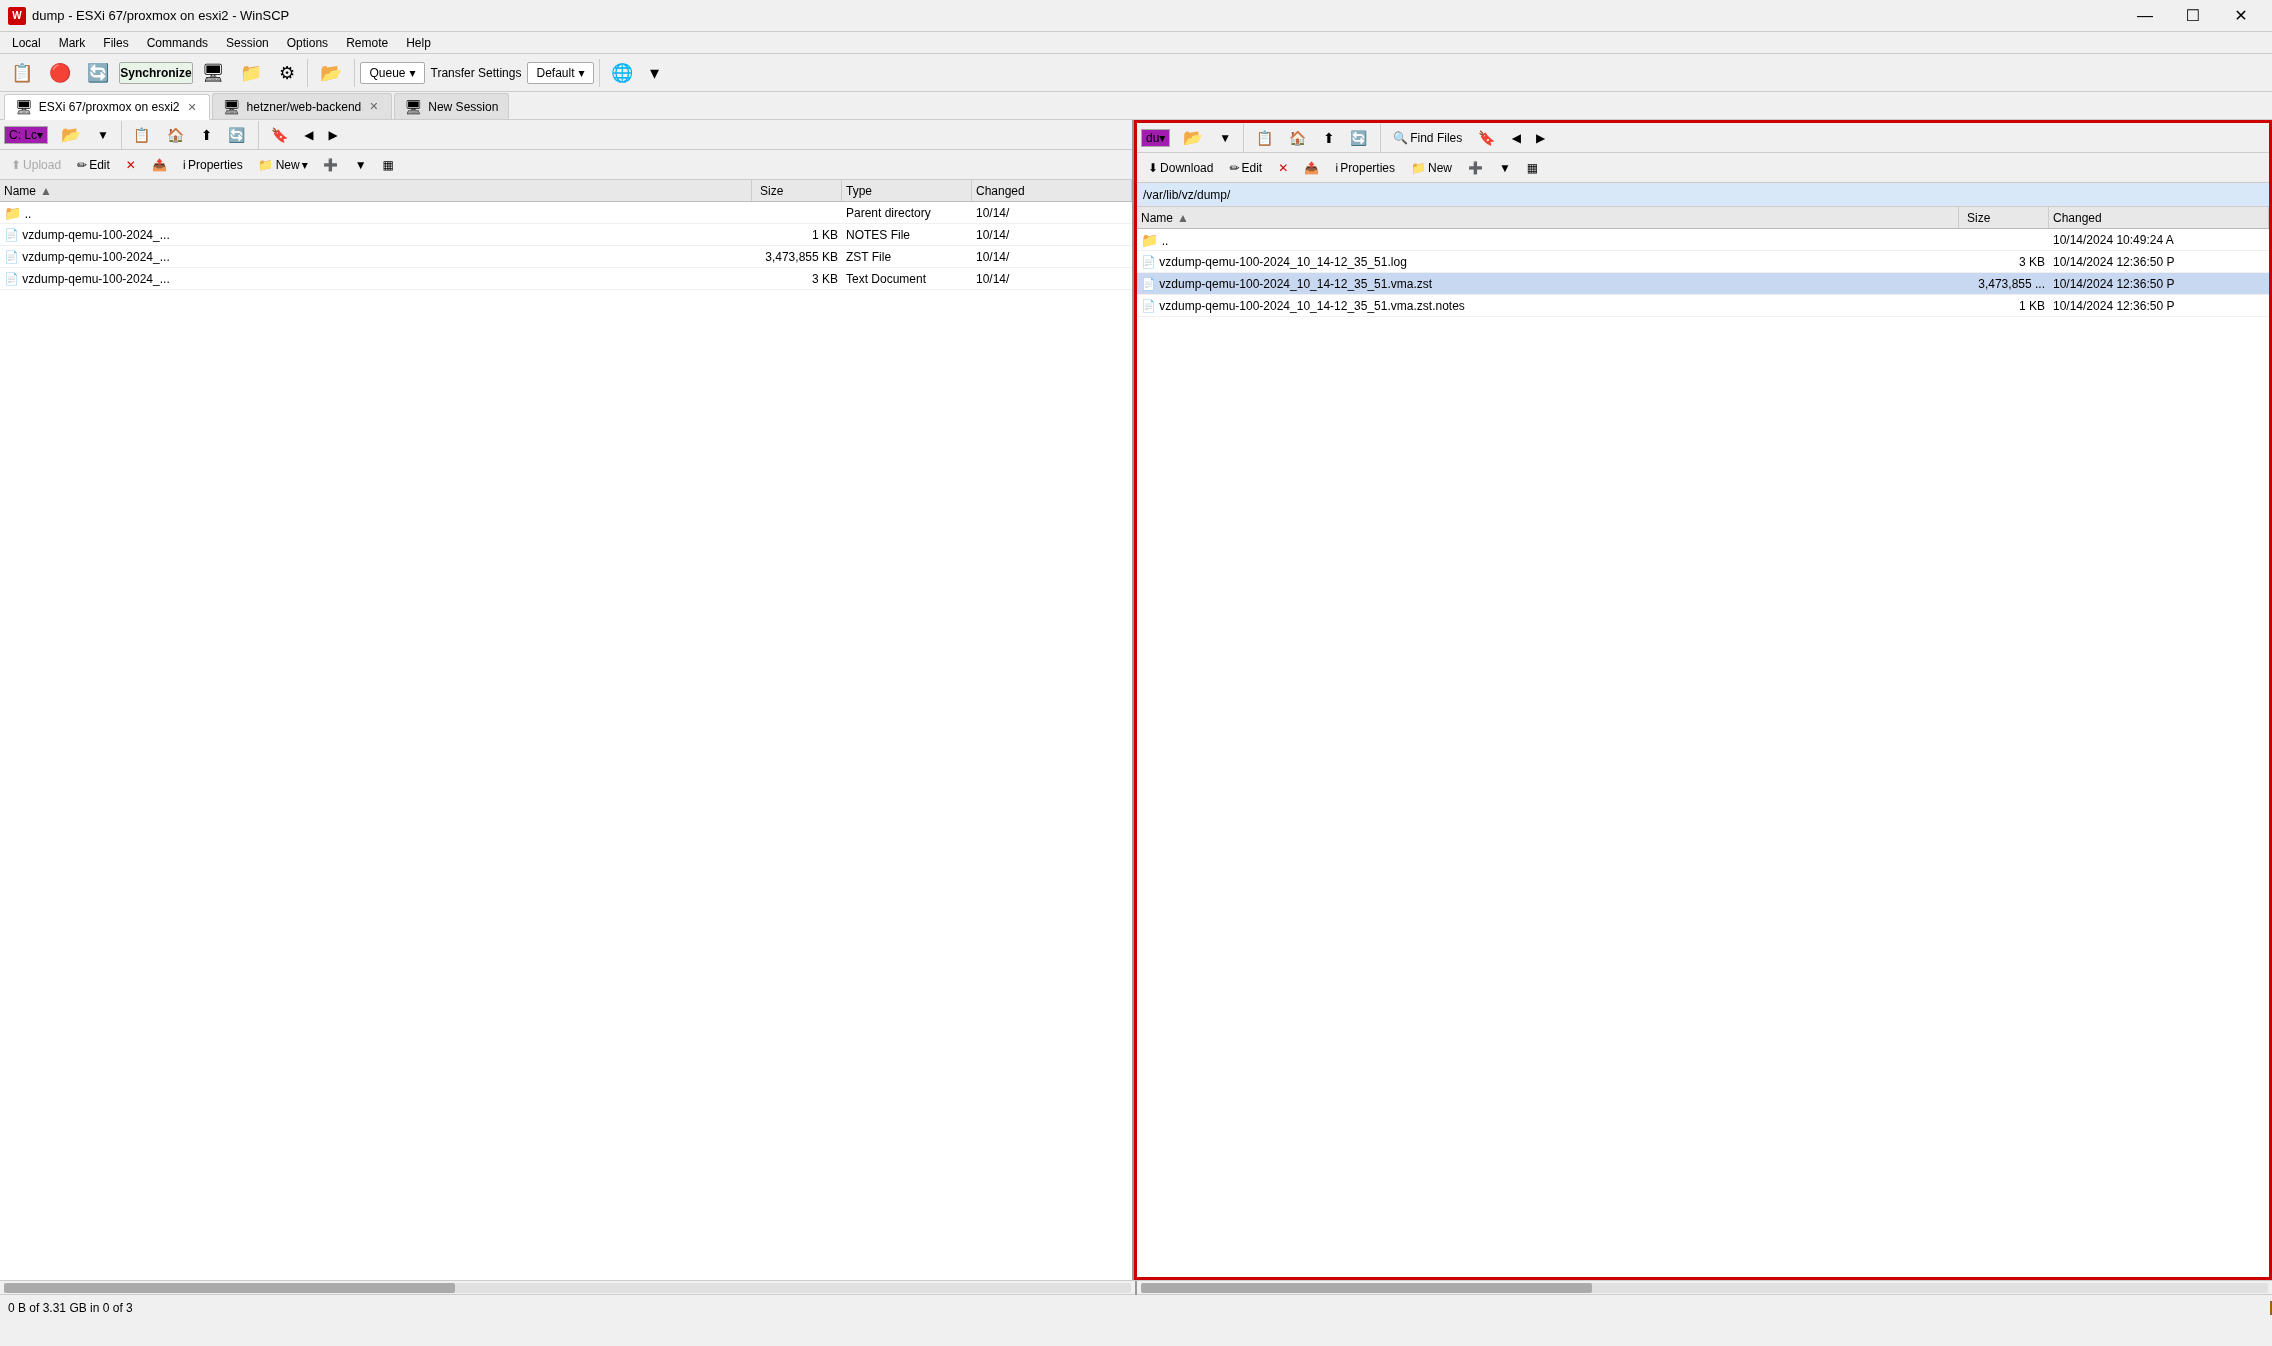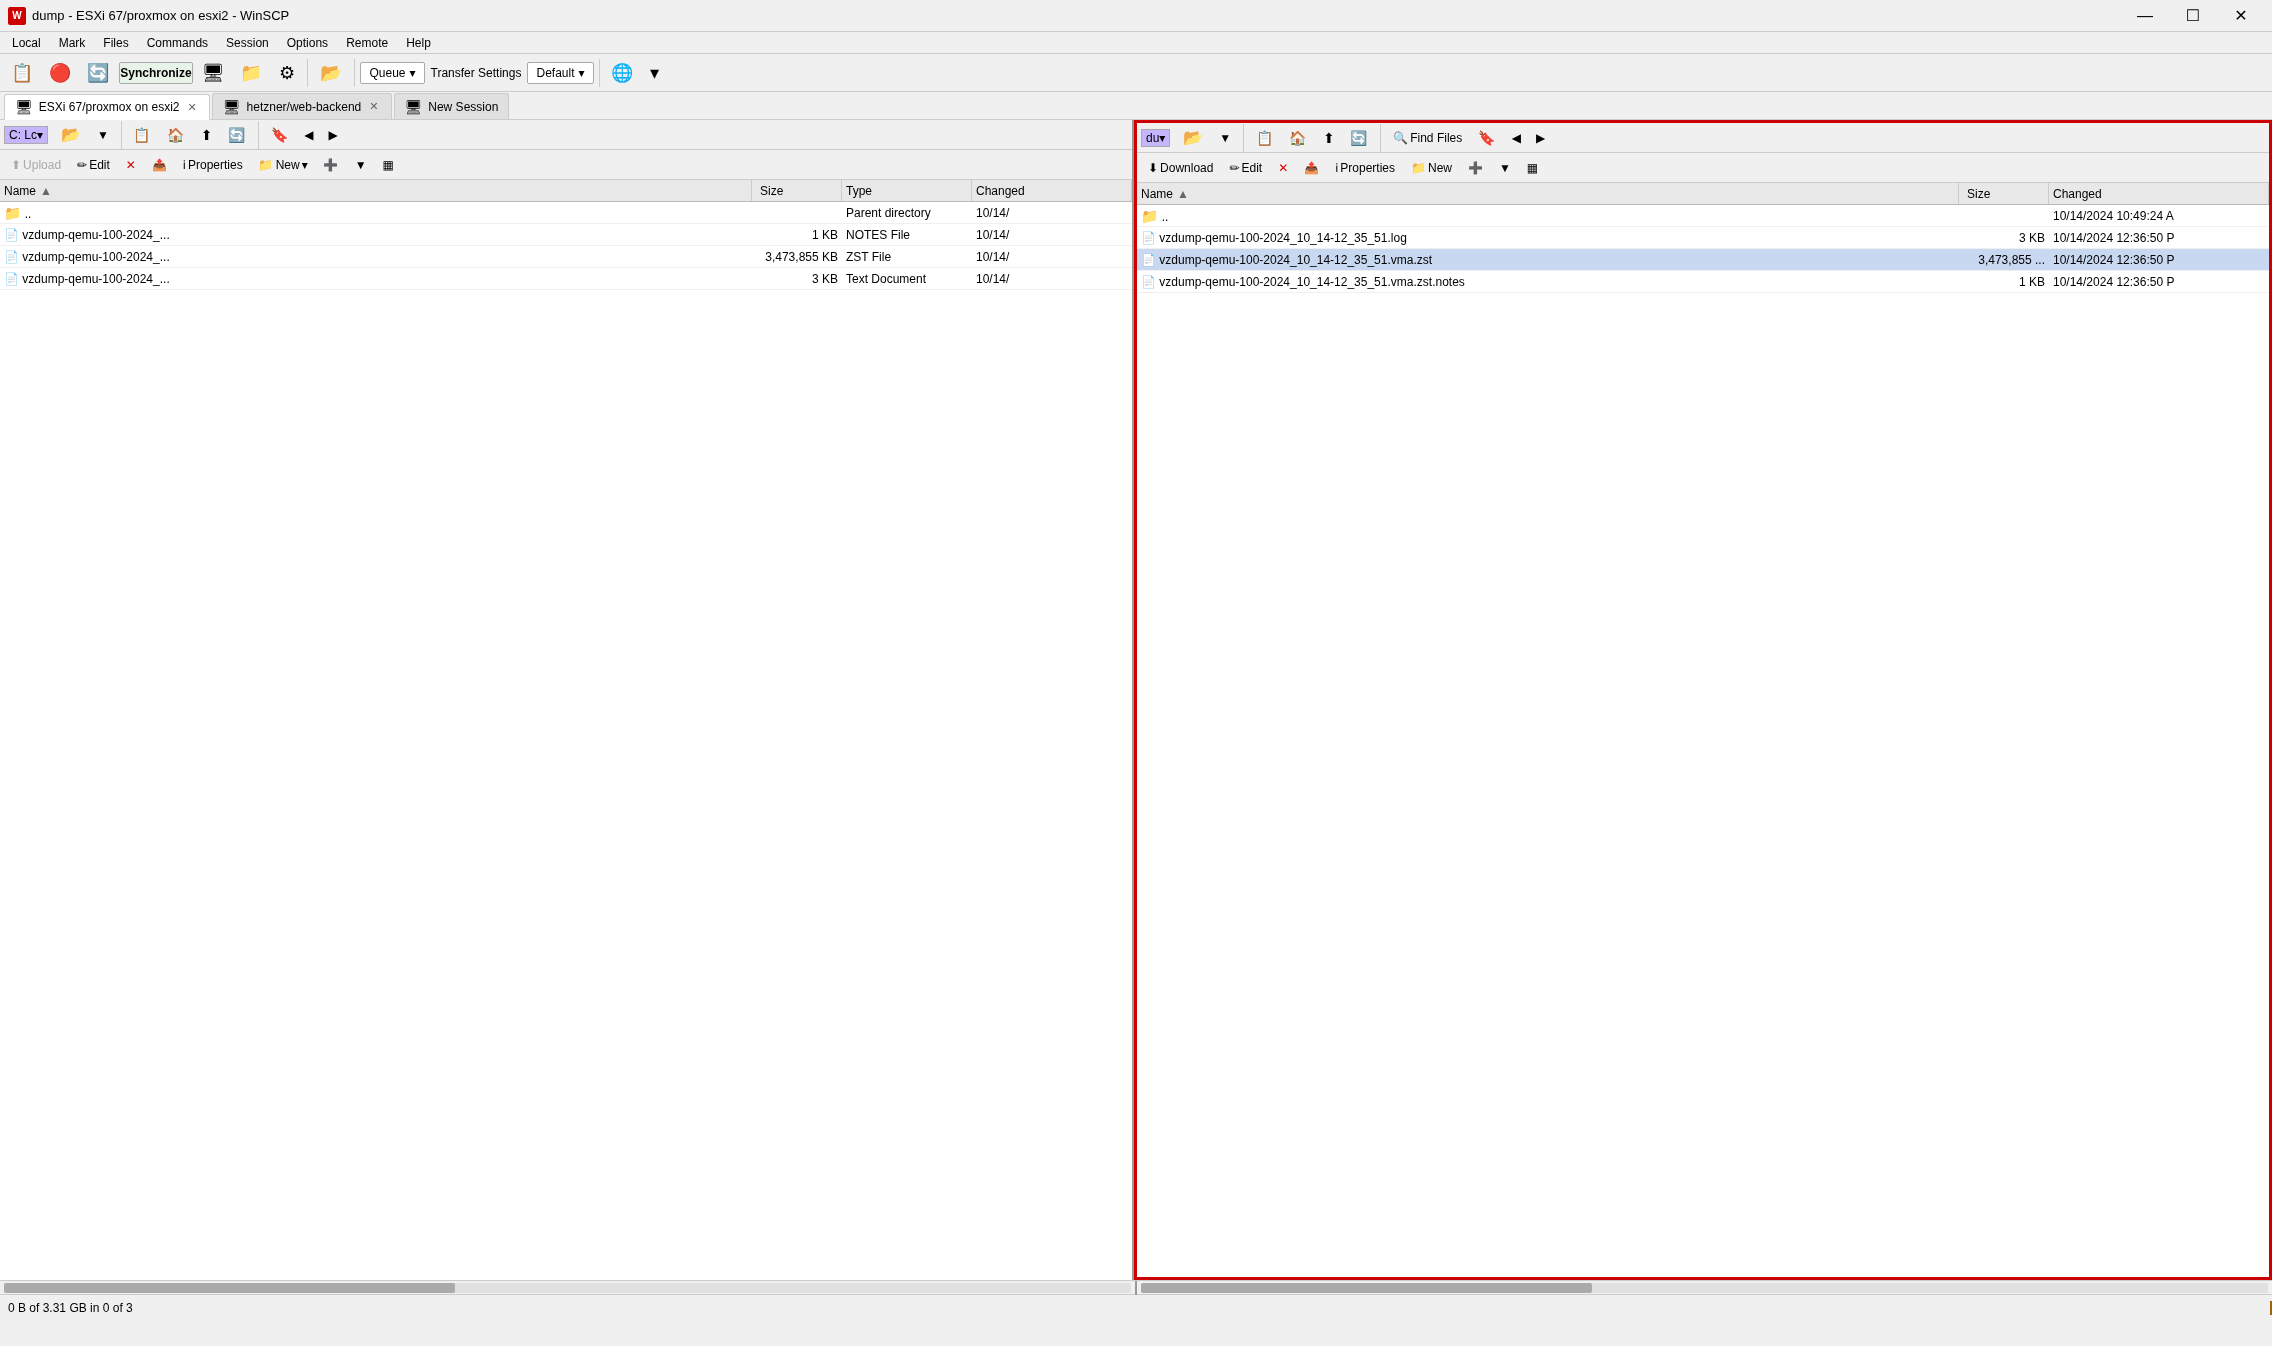--- a/index.html
+++ b/index.html
@@ -327,21 +327,21 @@
     }
 
     .nav-arrows {
       display: flex;
       gap: 1px;
     }
 
     .path-dropdown {
       display: flex;
       align-items: center;
-      background: #c4b5fd;
+      background: #a21caf;
       border: 1px solid #aaa;
       padding: 1px 4px;
       font-size: 12px;
       cursor: pointer;
       margin-right: 4px;
     }
   </style>
 </head>
 <body>
 
@@ -616,20 +616,23 @@
       </button>
       <button class="panel-btn">
         <span>📁</span>
         <span>New</span>
       </button>
       <button class="panel-btn">➕</button>
       <button class="panel-btn">▼</button>
       <button class="panel-btn">▦</button>
     </div>
 
+    <div class="address-bar">
+      <span>/var/lib/vz/dump/</span>
+    </div>
 
     <div class="file-list">
       <div class="file-list-header">
         <div class="col-header col-name">
           <span>Name</span>
           <span style="margin-left:4px; color:#666;">▲</span>
         </div>
         <div class="col-header col-size" style="text-align:right;">
           <span>Size</span>
         </div>

